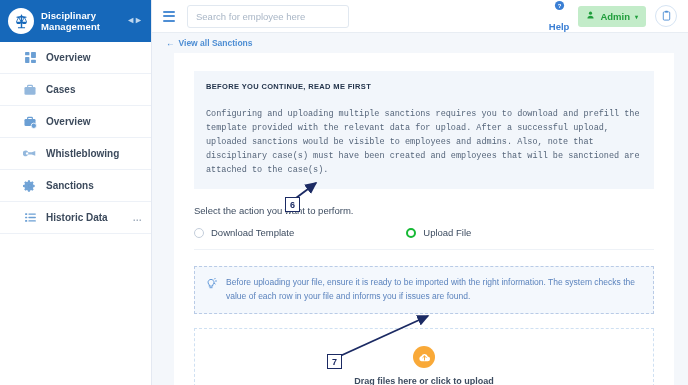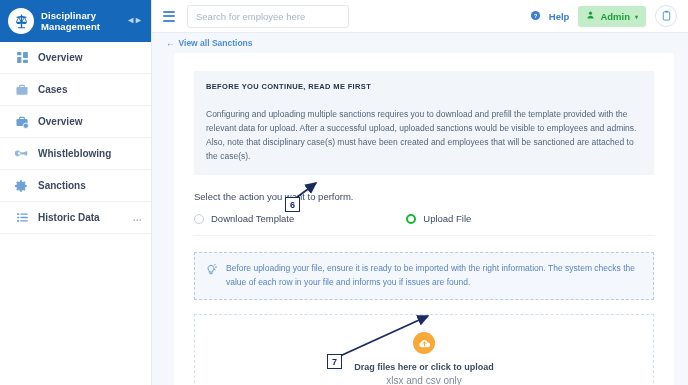--- a/index.html
+++ b/index.html
@@ -33,21 +33,21 @@
     font-size: 9.5px; font-weight: bold; line-height: 11.5px;
     letter-spacing: .1px;
   }
   .sb-collapse {
     position: absolute; right: 9px; top: 17px;
     color: #bdd6ee; font-size: 9px; line-height: 6px;
     letter-spacing: -1px;
   }
   .sb-item {
     height: 32px; display: flex; align-items: center;
-    padding: 0 14px; border-bottom: 1px solid #edf1f7;
+    padding: 0 22px; border-bottom: 1px solid #edf1f7;
     color: #3c4a5c; font-size: 10px; font-weight: bold;
     cursor: pointer; position: relative;
   }
   .sb-item .ico {
     width: 16px; flex: 0 0 16px; display: flex;
     align-items: center; justify-content: center;
   }
   .sb-item .lbl { margin-left: 8px; }
   .sb-item.active {
     background: #17508f; color: #ffffff; border-bottom-color: #17508f;
@@ -71,21 +71,21 @@
   .search {
     margin-left: 9px; width: 162px; height: 23px;
     border: 1px solid #e1e8f0; border-radius: 3px;
     background: #ffffff; font-size: 9.5px; color: #9aa7b8;
     padding: 0 8px; outline: none;
     font-family: "Liberation Sans", sans-serif;
   }
   .search::placeholder { color: #a9b6c6; }
   .top-right { margin-left: auto; display: flex; align-items: center; gap: 9px; padding-right: 3px; }
   .help { display: flex; align-items: center; gap: 8px; color: #3b7fd4;
-    font-size: 9.5px; font-weight: bold; cursor: pointer; }
+    font-size: 9.5px; font-weight: bold; cursor: pointer; flex-direction: column; }
   .admin-pill {
     display: flex; align-items: center; gap: 5px;
     background: #c3ecc9; border-radius: 3px;
     height: 21px; padding: 0 8px; cursor: pointer;
     color: #1f9d3b; font-size: 9.5px; font-weight: bold;
   }
   .caret { font-size: 6px; color: #1f9d3b; }
   .clip-btn {
     width: 22px; height: 22px; border-radius: 50%;
     border: 1px solid #d6e4f3; background: #ffffff;
@@ -107,21 +107,21 @@
 
   
   .notice {
     background: #f2f6fb; padding: 11px 12px 12px 12px; margin-top: 4px;
   }
   .notice h4 {
     font-size: 7.5px; font-weight: bold; color: #23344b;
     letter-spacing: .35px; margin-bottom: 16px;
   }
   .notice p {
-    font-size: 8.5px; line-height: 14px; color: #55657a;
+    font-size: 8.5px; line-height: 14px; color: #55657a; font-family: Liberation Mono, monospace;
   }
 
   .section-q {
     margin-top: 16px; font-size: 9.5px; color: #3d4c60; font-weight: normal;
   }
   .radio-row {
     display: flex; align-items: center; margin-top: 11px; gap: 0;
     padding-bottom: 11px; border-bottom: 1px solid #eef2f7;
   }
   .radio-opt { display: flex; align-items: center; gap: 7px; cursor: pointer; }

